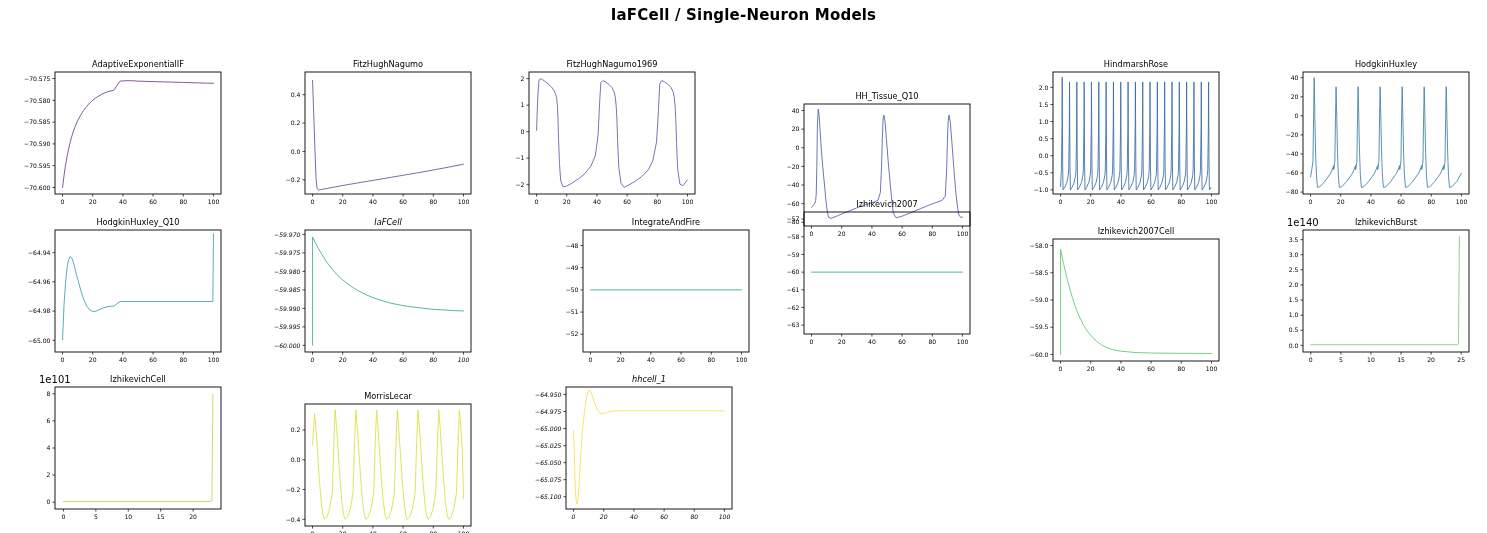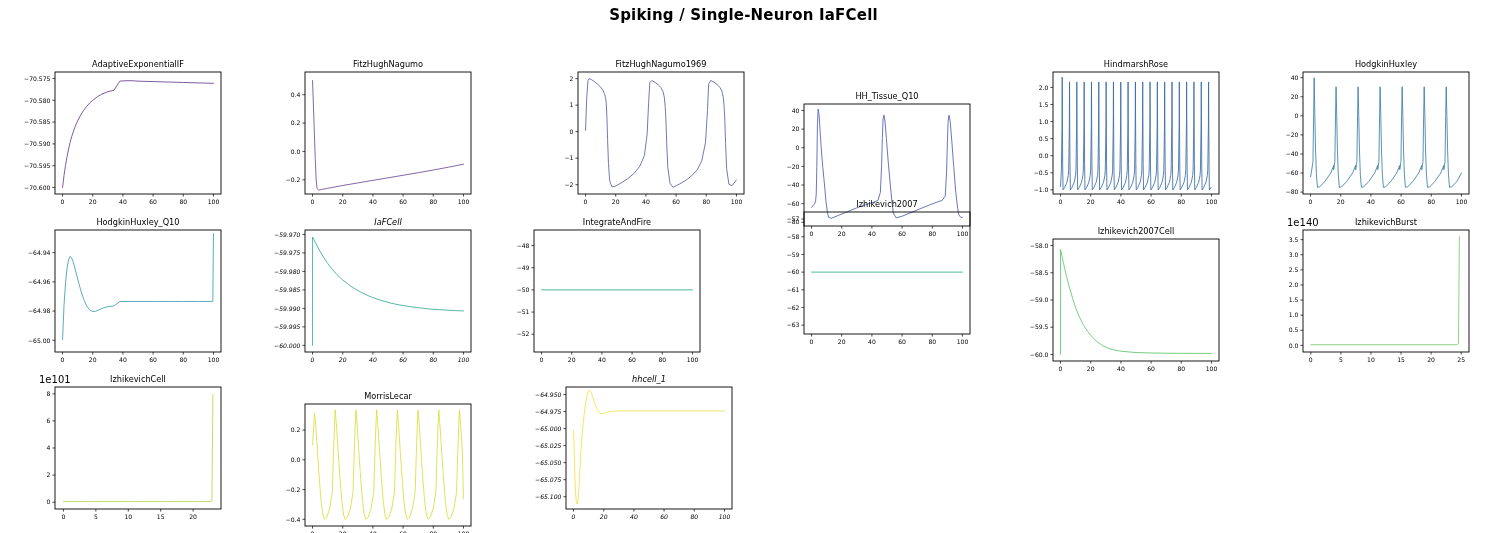--- a/index.html
+++ b/index.html
@@ -17,21 +17,21 @@
   .tick{font-family:"DejaVu Sans",sans-serif;font-size:6.1px;fill:#000;}
   .tickx{text-anchor:middle;}
   .ticky{text-anchor:end;}
   .tkm{stroke:#000;stroke-width:.7;}
   .dline{fill:none;stroke-width:.85;stroke-linejoin:round;stroke-linecap:round;}
 </style>
 </head>
 <body>
 
 <div id="figure">
-  <div id="fig-title">Spiking / Single-Neuron IaFCell</div>
+  <div id="fig-title">IaFCell / Single-Neuron Models</div>
   <div id="panels">
       <div class="panel" style="left: 0px; top: 55px; text-align: right;">
         <svg width="249.5" height="157.5">
           <rect x="55" y="17" width="166" height="122" fill="none" stroke="#000" stroke-width="0.9"></rect>
           <text x="138" y="11.5" class="ptitle">AdaptiveExponentialIF</text>
           <line x1="62.54545454545455" y1="139" x2="62.54545454545455" y2="141.6" class="tkm"></line>
           <text x="62.54545454545455" y="148.5" class="tick tickx">0</text>
           <line x1="92.72727272727272" y1="139" x2="92.72727272727272" y2="141.6" class="tkm"></line>
           <text x="92.72727272727272" y="148.5" class="tick tickx">20</text>
           <line x1="122.9090909090909" y1="139" x2="122.9090909090909" y2="141.6" class="tkm"></line>
@@ -77,21 +77,21 @@
           <text x="50.5" y="41.897674418604666" class="tick ticky">0.4</text>
           <line x1="52.4" y1="68.06976744186048" x2="55" y2="68.06976744186048" class="tkm"></line>
           <text x="50.5" y="70.26976744186048" class="tick ticky">0.2</text>
           <line x1="52.4" y1="96.44186046511629" x2="55" y2="96.44186046511629" class="tkm"></line>
           <text x="50.5" y="98.6418604651163" class="tick ticky">0.0</text>
           <line x1="52.4" y1="124.81395348837209" x2="55" y2="124.81395348837209" class="tkm"></line>
           <text x="50.5" y="127.0139534883721" class="tick ticky">−0.2</text>
           <path d="M62.55 25.51 L63.45 51.05 L64.36 78.00 L65.26 103.53 L66.17 124.81 L67.07 133.61 L68.58 135.03 L71.60 134.46 L77.64 133.33 L92.73 130.49 L107.82 127.93 L122.91 125.38 L138.00 122.83 L153.09 120.27 L168.18 117.72 L183.27 115.03 L198.36 112.19 L213.45 109.21 " class="dline" stroke="#6f4a9b"></path>
         </svg>
       </div>
-      <div class="panel" style="left: 523px; top: 55px;">
+      <div class="panel" style="left: 474px; top: 55px;">
         <svg width="249.5" height="157.5">
           <rect x="55" y="17" width="166" height="122" fill="none" stroke="#000" stroke-width="0.9"></rect>
           <text x="138" y="11.5" class="ptitle">FitzHughNagumo1969</text>
           <line x1="62.54545454545455" y1="139" x2="62.54545454545455" y2="141.6" class="tkm"></line>
           <text x="62.54545454545455" y="148.5" class="tick tickx">0</text>
           <line x1="92.72727272727272" y1="139" x2="92.72727272727272" y2="141.6" class="tkm"></line>
           <text x="92.72727272727272" y="148.5" class="tick tickx">20</text>
           <line x1="122.9090909090909" y1="139" x2="122.9090909090909" y2="141.6" class="tkm"></line>
           <text x="122.9090909090909" y="148.5" class="tick tickx">40</text>
           <line x1="153.0909090909091" y1="139" x2="153.0909090909091" y2="141.6" class="tkm"></line>
@@ -265,21 +265,21 @@
           <text x="50.5" y="79.09090909089859" class="tick ticky">−59.985</text>
           <line x1="52.4" y1="95.37575757575583" x2="55" y2="95.37575757575583" class="tkm"></line>
           <text x="50.5" y="97.57575757575583" class="tick ticky">−59.990</text>
           <line x1="52.4" y1="113.8606060605868" x2="55" y2="113.8606060605868" class="tkm"></line>
           <text x="50.5" y="116.0606060605868" class="tick ticky">−59.995</text>
           <line x1="52.4" y1="132.34545454544403" x2="55" y2="132.34545454544403" class="tkm"></line>
           <text x="50.5" y="134.54545454544402" class="tick ticky">−60.000</text>
           <path d="M62.55 132.35 L62.56 24.02 L65.56 29.94 L68.58 35.85 L71.60 41.03 L74.62 45.84 L77.64 50.27 L82.16 56.19 L86.69 61.36 L92.73 66.91 L98.76 71.72 L104.80 75.78 L110.84 79.11 L116.87 82.07 L122.91 84.65 L131.96 87.61 L141.02 90.20 L150.07 92.05 L159.13 93.53 L168.18 94.64 L180.25 96.12 L192.33 96.85 L204.40 97.59 L213.45 97.96 " class="dline" stroke="#3aa99a"></path>
         </svg>
       </div>
-      <div class="panel" style="left: 479px; top: 212.5px;">
+      <div class="panel" style="left: 528px; top: 212.5px;">
         <svg width="249.5" height="157.5">
           <rect x="55" y="17" width="166" height="122" fill="none" stroke="#000" stroke-width="0.9"></rect>
           <text x="138" y="11.5" class="ptitle">IntegrateAndFire</text>
           <line x1="62.54545454545455" y1="139" x2="62.54545454545455" y2="141.6" class="tkm"></line>
           <text x="62.54545454545455" y="148.5" class="tick tickx">0</text>
           <line x1="92.72727272727272" y1="139" x2="92.72727272727272" y2="141.6" class="tkm"></line>
           <text x="92.72727272727272" y="148.5" class="tick tickx">20</text>
           <line x1="122.9090909090909" y1="139" x2="122.9090909090909" y2="141.6" class="tkm"></line>
           <text x="122.9090909090909" y="148.5" class="tick tickx">40</text>
           <line x1="153.0909090909091" y1="139" x2="153.0909090909091" y2="141.6" class="tkm"></line>

